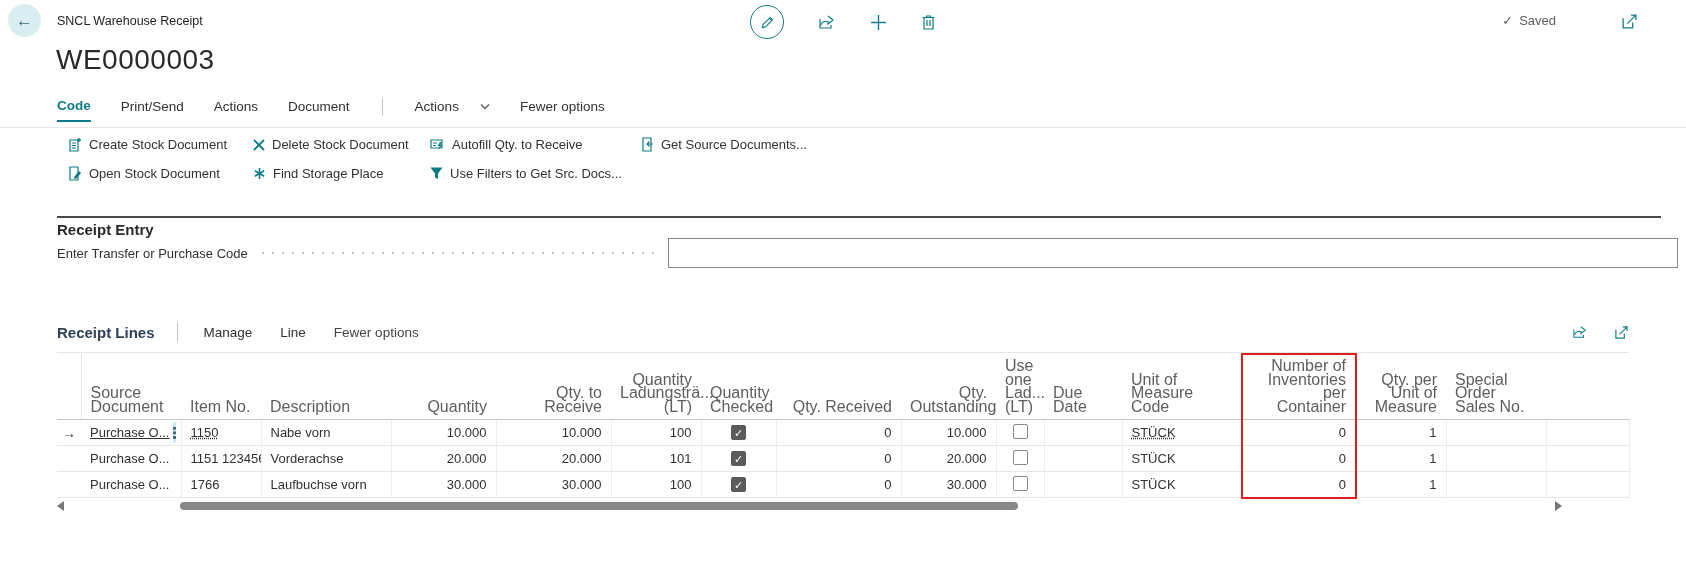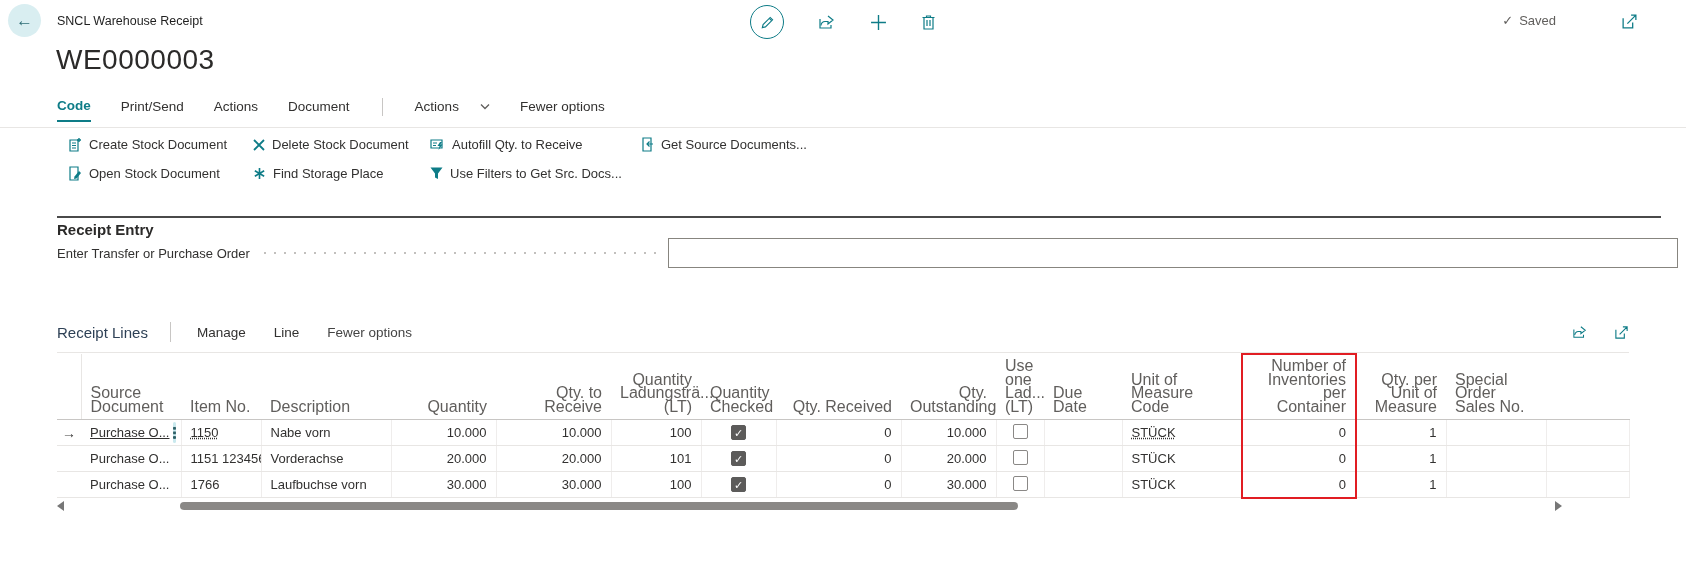--- a/index.html
+++ b/index.html
@@ -47,21 +47,21 @@
   .re-head{font-size:15px;font-weight:bold;color:#2b2a29;margin-top:-2px;}
   .re-rule{position:absolute;left:57px;top:216px;width:1604px;height:2px;background:#4a4a4a;}
   .field-row{position:absolute;left:57px;top:238px;width:1621px;display:flex;align-items:center;}
   .field-label{font-size:13px;color:var(--ink);white-space:nowrap;padding-right:10px;}
   .leader{flex:1;height:14px;align-self:center;
     background-image:radial-gradient(circle,#c2c0be 1.1px,transparent 1.4px);
     background-size:10px 14px;background-repeat:repeat-x;background-position:0 center;margin-right:8px;}
   .field-input{width:1010px;height:30px;border:1px solid #87857f;background:#fff;font:inherit;padding:0 8px;}
   
   .rl-bar{position:absolute;left:57px;top:322px;width:1572px;display:flex;align-items:center;}
-  .rl-title{font-size:15px;font-weight:normal;color:#2e4156;margin-right:22px;}
+  .rl-title{font-size:15px;font-weight:bold;color:#2e4156;margin-right:22px;}
   .rl-divider{width:1px;height:20px;background:var(--line-mid);margin-right:26px;}
   .rl-menu{display:flex;gap:28px;font-size:13.5px;}
   .rl-menu .mi{cursor:pointer;}
   .rl-menu .mi.dim{color:#444;}
   .rl-icons{margin-left:auto;display:flex;gap:26px;color:var(--accent);}
   .rl-rule{position:absolute;left:57px;top:352px;width:1572px;height:1px;background:var(--line-light);}
   
   table.grid{position:absolute;left:57px;top:353px;width:1572px;border-collapse:collapse;table-layout:fixed;}
   .grid th{vertical-align:bottom;font-weight:normal;font-size:16px;color:var(--gray);
     padding:4px 9px 6px 9px;height:62px;border-bottom:1px solid var(--line-mid);cursor:pointer;}
@@ -229,21 +229,21 @@
     <span>Use Filters to Get Src. Docs...</span>
   </div>
 </div>
 
 <div class="re-head-clip">
   <div class="re-head">Receipt Entry</div>
 </div>
 <div class="re-rule"></div>
 
 <div class="field-row">
-  <span class="field-label">Enter Transfer or Purchase Order</span>
+  <span class="field-label">Enter Transfer or Purchase Code</span>
   <span class="leader"></span>
   <input class="field-input" type="text" value="" style="">
 </div>
 
 <div class="rl-bar">
   <span class="rl-title">Receipt Lines</span>
   <span class="rl-divider"></span>
   <span class="rl-menu">
     <span class="mi">Manage</span>
     <span class="mi">Line</span>

